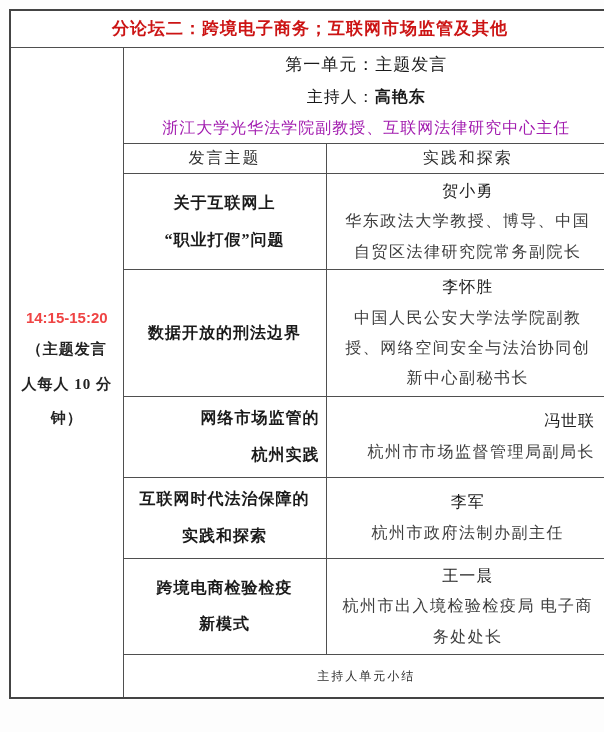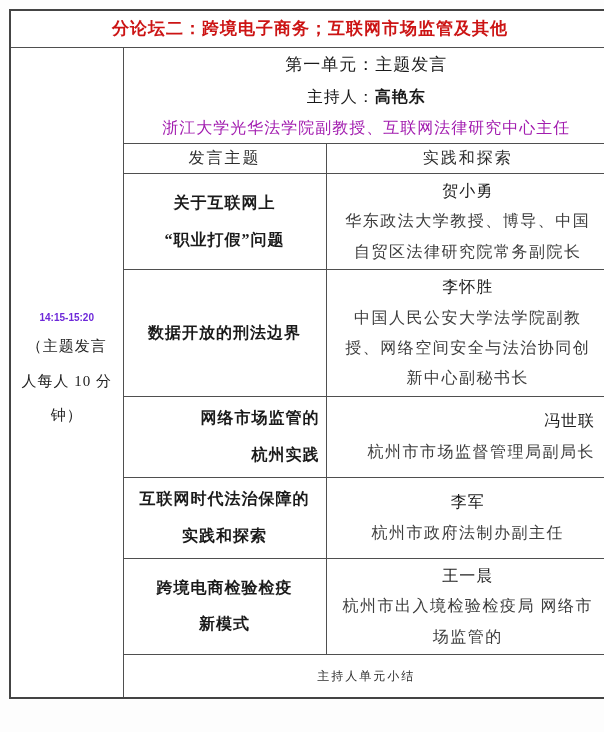--- a/index.html
+++ b/index.html
@@ -46,25 +46,25 @@
   .r1 td { height: 94px; }
   .r2 td { height: 108px; }
   .r3 td { height: 81px; text-align: right; }
   .r4 td { height: 81px; }
   .r5 td { height: 88px; }
 
   .row-summary td { height: 44px; font-size: 12px; letter-spacing: 2px; color: #2e2e2e; }
 
   .cell-time {
     font-family: "Liberation Sans", "DejaVu Sans", sans-serif;
-    font-weight: bold; font-size: 10px; color: #6d28d9;
+    font-weight: bold; font-size: 15px; color: #ef4444;
   }
   .time-note {
     font-family: "Liberation Serif", "DejaVu Serif", serif;
-    font-weight: normal; font-size: 15px; letter-spacing: 1px;
+    font-weight: bold; font-size: 15px; letter-spacing: 1px;
     line-height: 2.3; white-space: pre-line; margin-top: 6px; color: #222;
   }
   .row-break td { height: 36px; }
 </style>
 </head>
 <body>
 
 <div class="sheet">
 
   <table class="tbl-main">
@@ -133,21 +133,21 @@
         <div class="guest-name">李军</div>
         <div class="guest-desc">杭州市政府法制办副主任</div>
       </td>
     </tr>
 
     <tr class="r5">
       <td class="cell-topic">跨境电商检验检疫
 新模式</td>
       <td class="cell-guest">
         <div class="guest-name">王一晨</div>
-        <div class="guest-desc">杭州市出入境检验检疫局 网络市场监管的</div>
+        <div class="guest-desc">杭州市出入境检验检疫局 电子商务处处长</div>
       </td>
     </tr>
 
     <tr class="row-summary">
       <td colspan="2">主持人单元小结</td>
     </tr>
   </tbody>
     </table>
 
   <table class="tbl-break">

